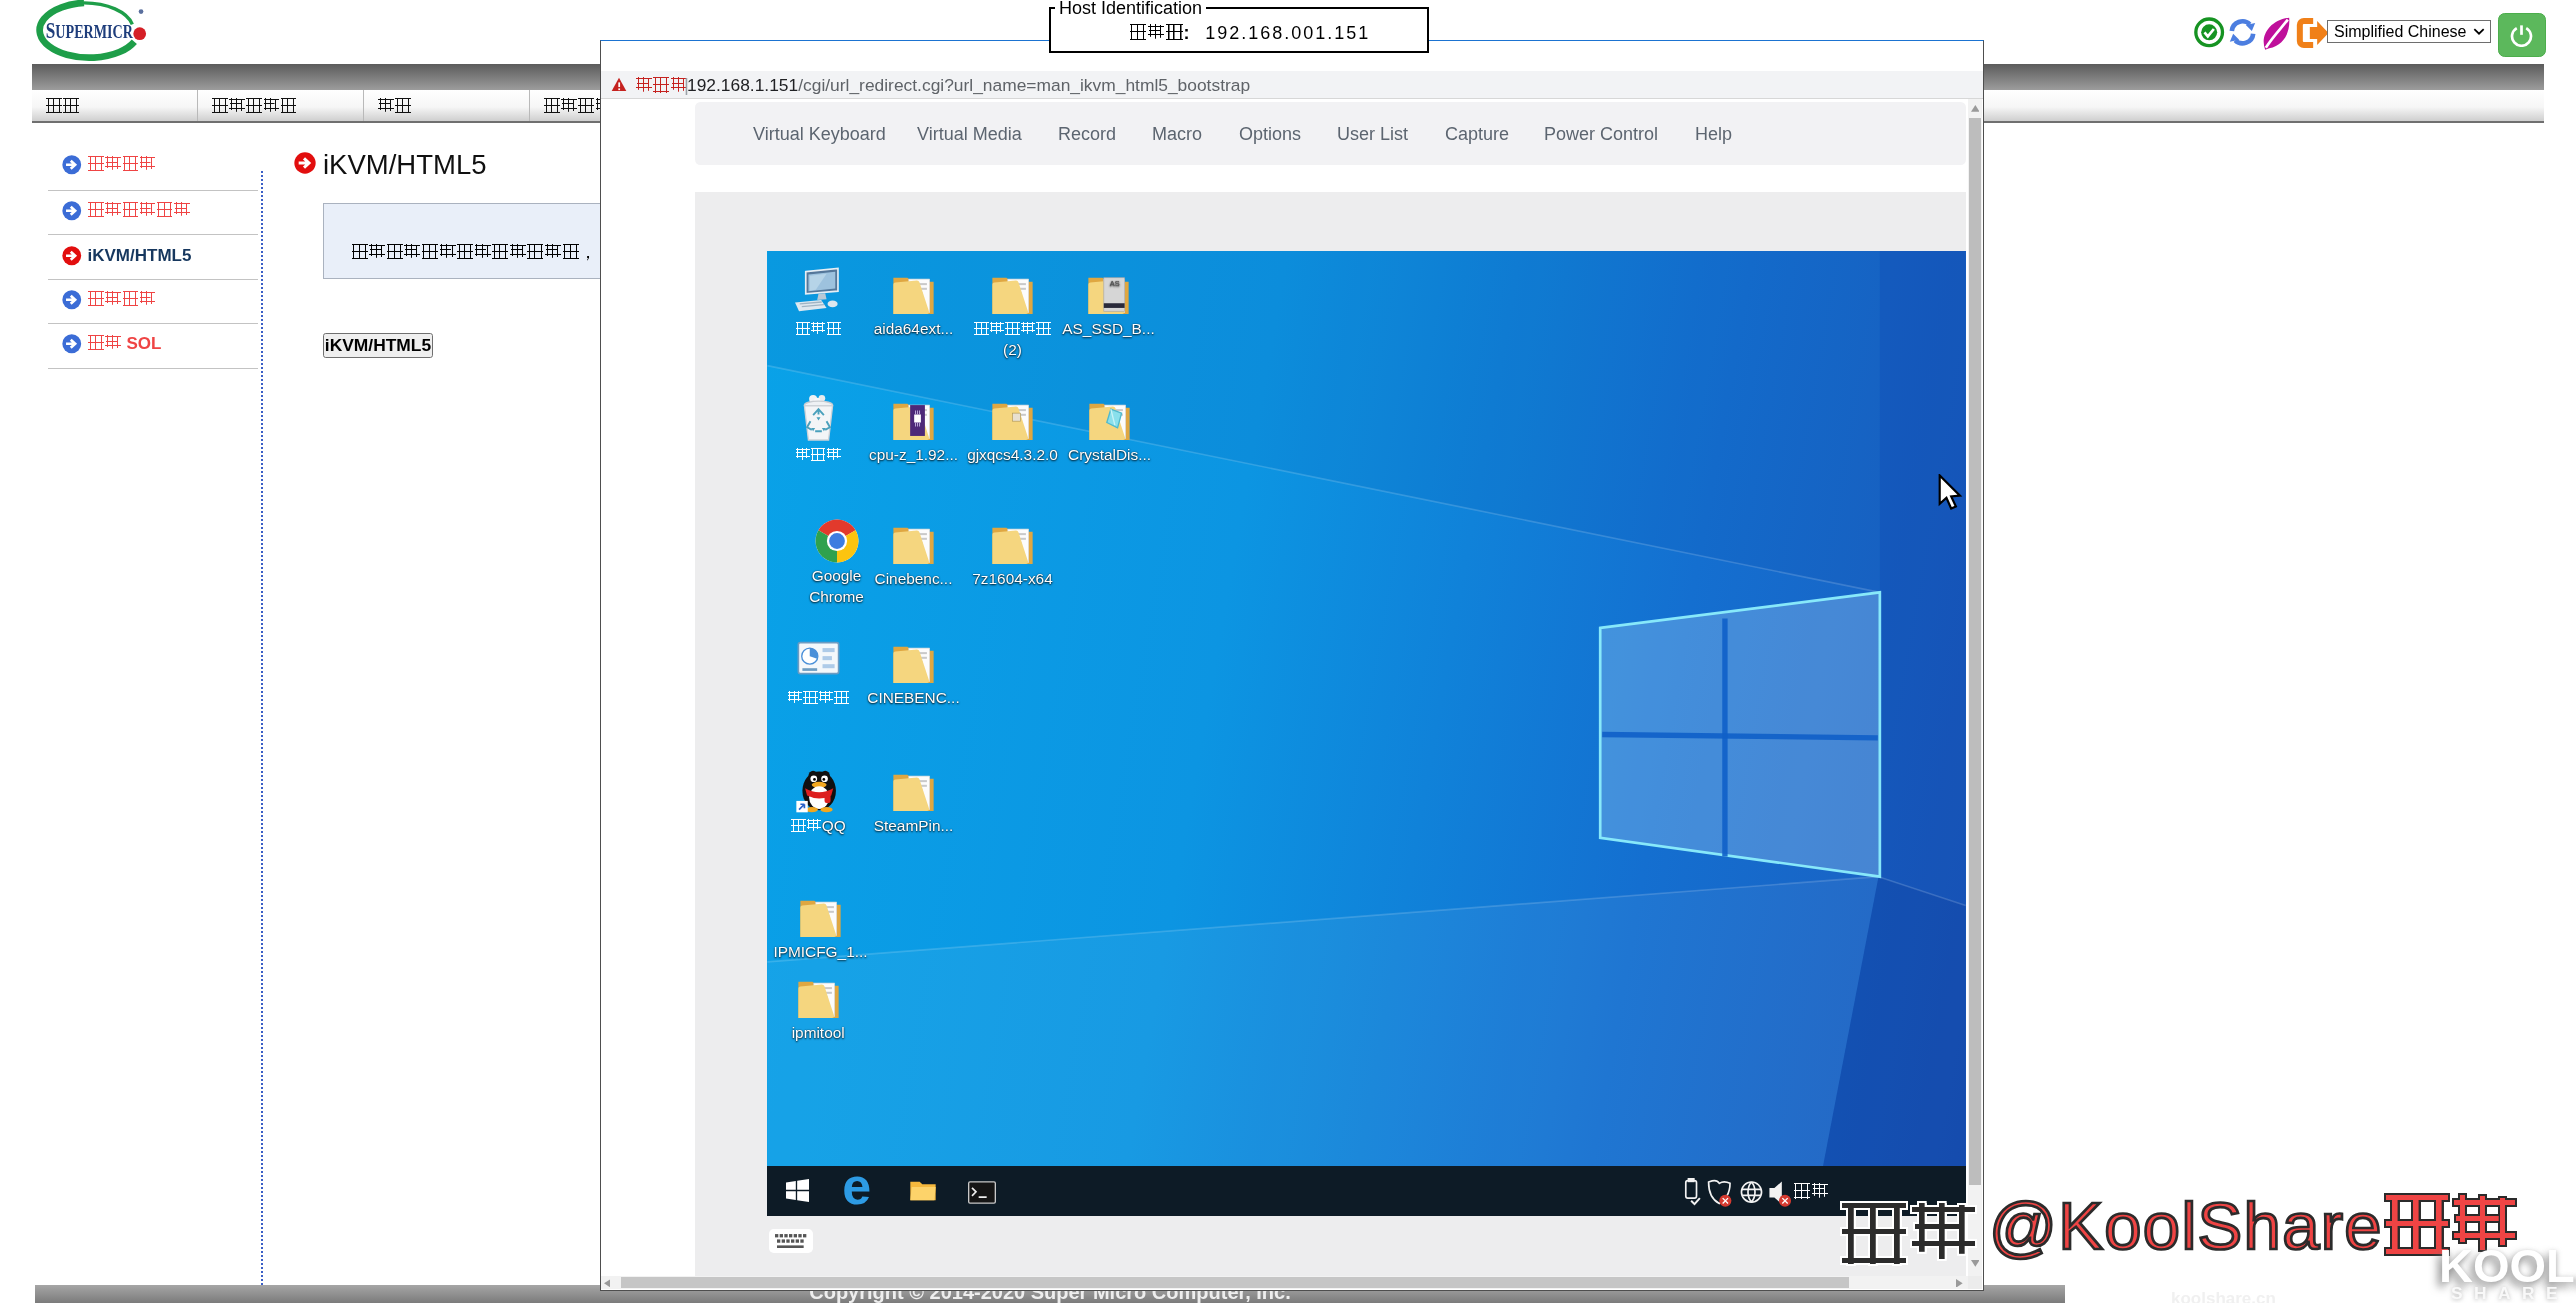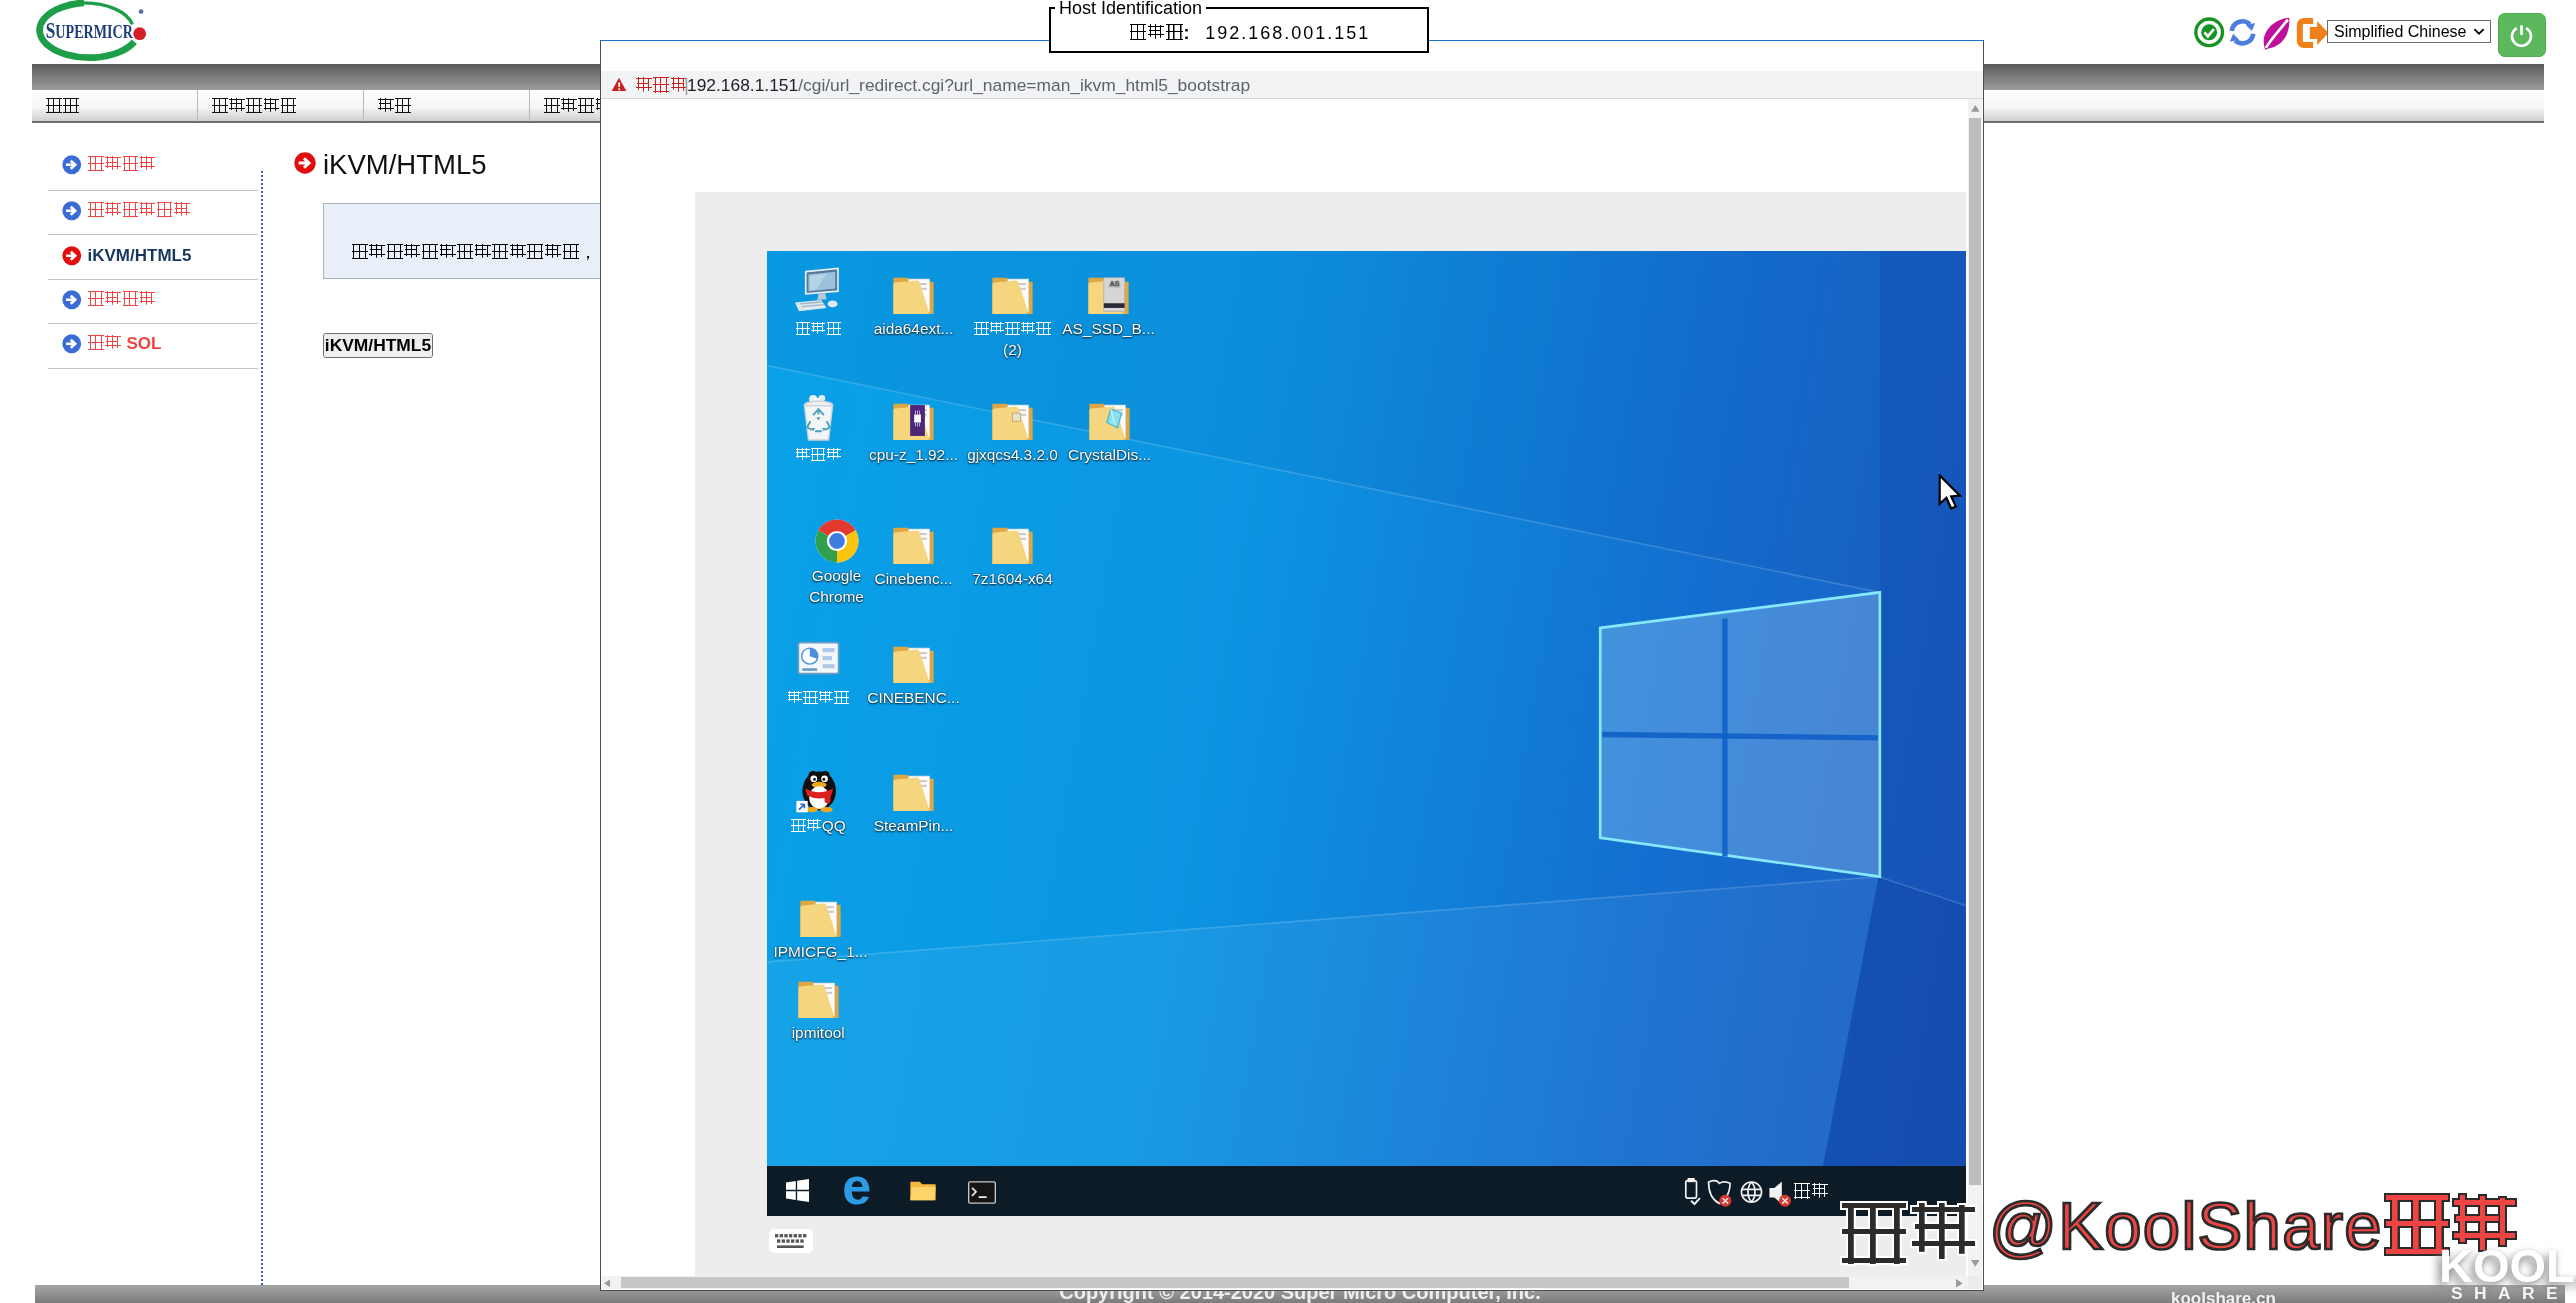--- a/index.html
+++ b/index.html
@@ -32,21 +32,21 @@
 #dotline{left:261px;top:171px;height:1114px;width:0;border-left:2px dotted #3a5ec6}
 
 #title{left:323px;top:149px;font-size:27.5px;color:#101010}
 #infobox{left:323px;top:203px;width:376px;height:76px;background:#e9eff9;border:1.3px solid #aab2bf;box-sizing:border-box}
 #infotext{left:351px;top:240px;font-size:17.4px;color:#000}
 #kvmbtn{left:323px;top:333px;width:110px;height:25px;background:#efefef;border:1.3px solid #707070;border-radius:2.7px;box-sizing:border-box;display:flex;align-items:center;justify-content:center;font-weight:bold;font-size:17.4px;color:#000}
 
 #hostid{left:1049px;top:7.4px;width:380px;height:46px;border:2.7px solid #000;background:#fff;box-sizing:border-box;z-index:30}
 #hostlegend{left:4px;top:-11.4px;background:#fff;font-size:18px;color:#000;padding:0 4px;line-height:20px}
 
-#footer{left:35px;top:1285px;width:2530px;height:18px;background:linear-gradient(180deg,#a6a6a6,#7b7b7b);overflow:visible}
+#footer{left:35px;top:1285px;width:2030px;height:18px;background:linear-gradient(180deg,#a6a6a6,#7b7b7b);overflow:visible}
 #copyright{position:absolute;left:0;width:100%;top:-4px;text-align:center;font-weight:bold;font-size:20px;color:#eee}
 
 #win{left:600px;top:40px;width:1384px;height:1251px;background:#fff;border:1.3px solid #4e4e4e;border-top:1.3px solid #1b73d1;box-sizing:border-box}
 #titlebar{left:0;top:0;width:100%;height:29px;background:#dfe4ed;border-bottom:0.7px solid #b9bfc9}
 #ttext{left:27px;top:6px;font-size:17px;color:#1b1b1b}
 #urlbar{left:0;top:29.5px;width:100%;height:27.5px;background:#f2f3f5;border-bottom:0.7px solid #d7d7d7}
 #urltext{left:86px;top:4.7px;font-size:17.4px;color:#5f6368}
 
 #pagearea{left:0;top:58px;width:1381px;height:1191px;background:#fff;overflow:hidden}
 #menustrip{left:94px;top:3.4px;width:1271px;height:63px;background:#f2f2f4;border-radius:5.4px;font-size:18px;color:#5c6570}
@@ -201,20 +201,31 @@
     <svg class="abs" style="left:10px;top:6px" width="16" height="14.8" viewBox="0 0 24 22">
       <path d="M12 1 L23 21 H1 Z" fill="#c5221f"></path>
       <rect x="11" y="8" width="2.6" height="7" fill="#fff"></rect>
         <rect x="11" y="17" width="2.6" height="2.6" fill="#fff"></rect>
     </svg>
     <span class="abs" style="left:34px;top:4.7px;font-size:17.4px;color:#c5221f"><b class="c2"></b><b class="c"></b><b class="c2"></b></span>
     <span class="abs" style="left:83px;top:3.4px;font-size:19px;color:#9aa0a6">|</span>
     <div class="abs" id="urltext"><span style="color:#202124">192.168.1.151</span>/cgi/url_redirect.cgi?url_name=man_ikvm_html5_bootstrap</div>
   </div>
   <div class="abs" id="pagearea">
+    <div class="abs" id="menustrip">
+      <span style="left:58px">Virtual Keyboard</span>
+      <span style="left:222px">Virtual Media</span>
+      <span style="left:363px">Record</span>
+      <span style="left:457px">Macro</span>
+      <span style="left:544px">Options</span>
+      <span style="left:642px">User List</span>
+      <span style="left:750px">Capture</span>
+      <span style="left:849px">Power Control</span>
+      <span style="left:1000px">Help</span>
+    </div>
     <div class="abs" id="graypanel"></div>
     <div class="abs" id="desktop">
 
       <svg class="abs" style="left:0;top:0" width="1199" height="965" viewBox="0 0 1787 1439">
         <polygon points="0,0 1659,0 1659,509 0,171" fill="rgba(8,40,130,0.07)"></polygon>
         <polygon points="1659,0 1787,0 1787,976 1659,933" fill="rgba(12,50,155,0.26)"></polygon>
         <polygon points="1657,933 1787,976 1787,1439 1560,1439" fill="rgba(10,42,140,0.33)"></polygon>
         <polygon points="0,1439 0,1060 1657,933 1560,1439" fill="rgba(255,255,255,0.05)"></polygon>
         <g stroke="rgba(255,255,255,0.16)" stroke-width="2.5" fill="none">
           <path d="M0 171 L 1659 509"></path>

